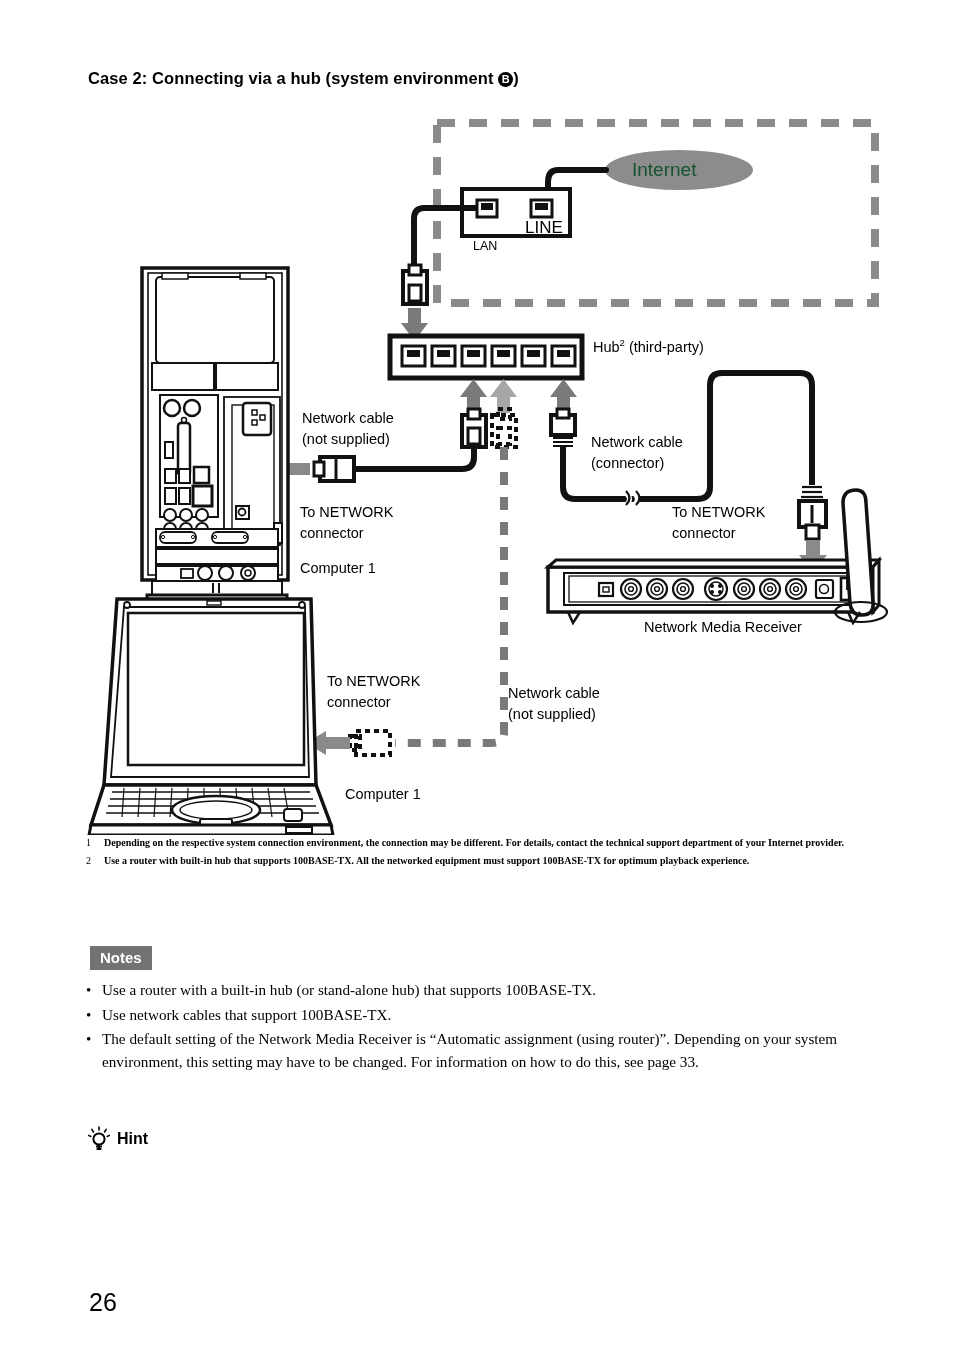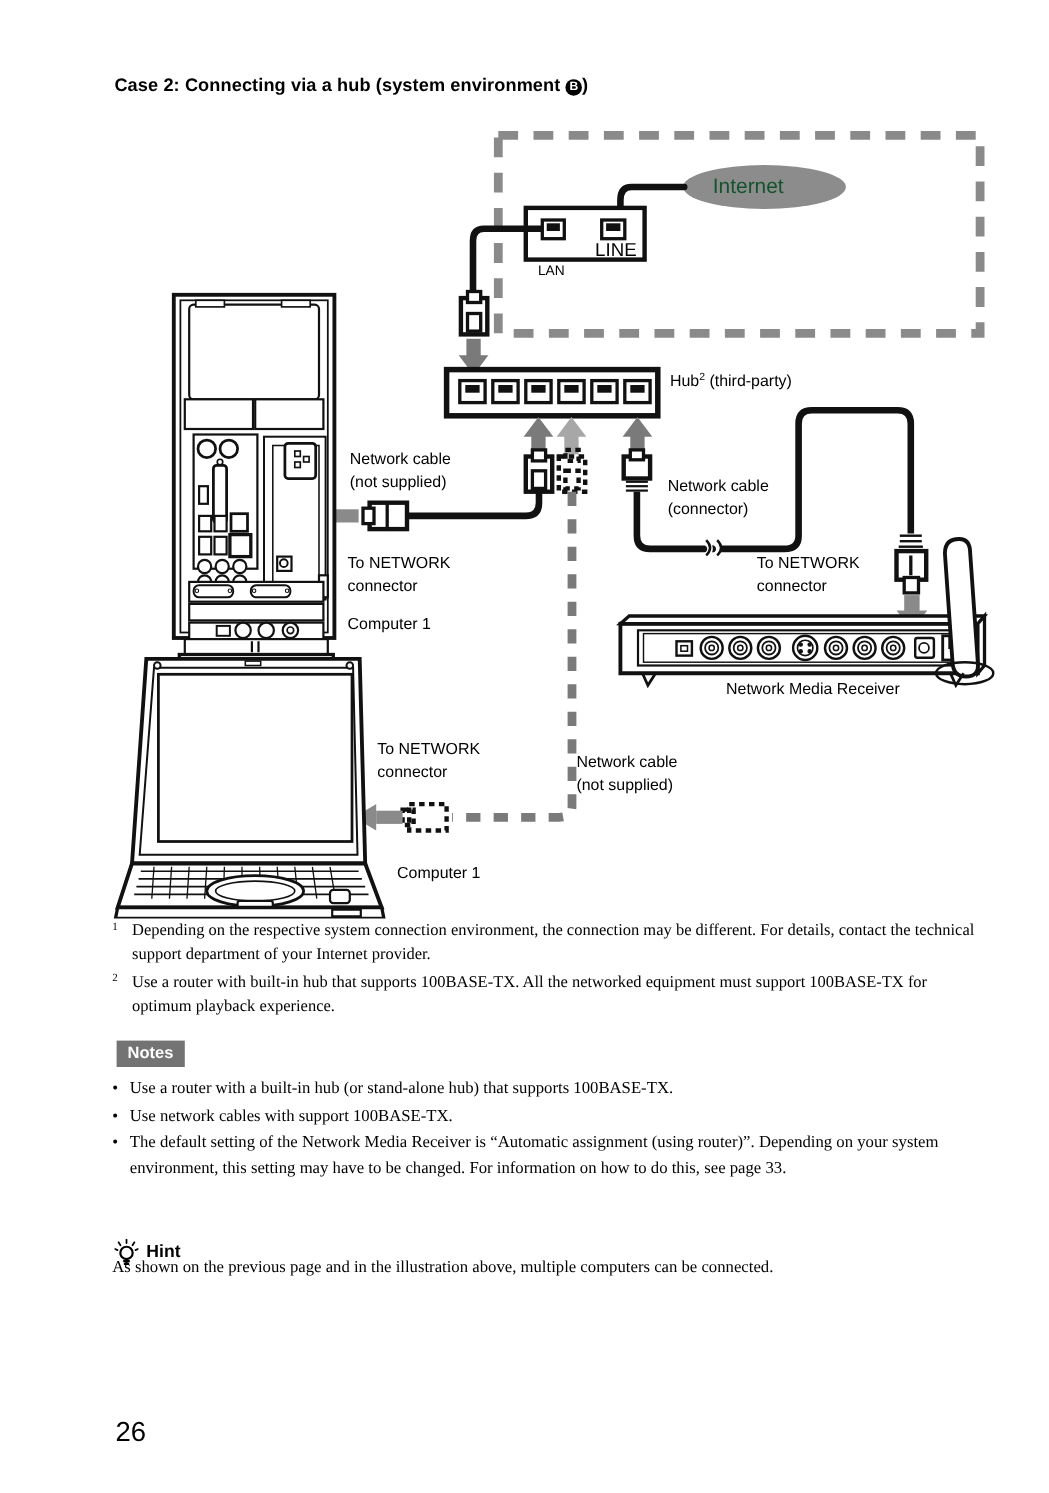--- a/index.html
+++ b/index.html
@@ -10,21 +10,21 @@
   body {
     width: 954px;
     height: 1357px;
     position: relative;
     font-family: "Liberation Sans", sans-serif;
     color: #000000;
     overflow: hidden;
   }
   .page {
     position: absolute;
-    left: 16px; top: 0;
+    left: 0; top: 0;
     width: 796px;
     height: 1357px;
   }
 
   
   .heading {
     position: absolute;
     left: 88px;
     top: 69px;
     font-family: "Liberation Sans", sans-serif;
@@ -79,23 +79,24 @@
   .fn-mark {
     width: 18px;
     flex: 0 0 18px;
     font-family: "Liberation Serif", serif;
     font-size: 10px;
     line-height: 1;
     padding-top: 2px;
   }
   .fn-text {
     font-family: "Liberation Serif", serif;
-    font-size: 15px;
+    font-size: 10px;
     line-height: 1.46;
     flex: 1;
+    font-weight: bold;
   }
 
   
   .notes-badge {
     position: absolute;
     left: 90px;
     top: 946px;
     background: #737373;
     color: #fff;
     font-family: "Liberation Sans", sans-serif;
@@ -541,21 +542,21 @@
   </div>
 
   <div class="notes-badge">Notes</div>
   <div class="notes-list">
     <div class="note-row">
       <div class="note-bullet">•</div>
       <div class="note-text">Use a router with a built-in hub (or stand-alone hub) that supports 100BASE-TX.</div>
     </div>
     <div class="note-row">
       <div class="note-bullet">•</div>
-      <div class="note-text">Use network cables with support 100BASE-TX.</div>
+      <div class="note-text">Use network cables that support 100BASE-TX.</div>
     </div>
     <div class="note-row">
       <div class="note-bullet">•</div>
       <div class="note-text">The default setting of the Network Media Receiver is “Automatic assignment (using router)”. Depending on your system environment, this setting may have to be changed. For information on how to do this, see page 33.</div>
     </div>
   </div>
 
   <div class="hint-head">
     <svg width="22" height="26" viewBox="0 0 22 26">
       <g stroke="#000" stroke-width="1.6" fill="none" stroke-linecap="round">
@@ -564,17 +565,16 @@
         <path d="M16.5 6 L18.2 3.4"></path>
         <path d="M2.8 10.5 L0.6 9.4"></path>
         <path d="M19.2 10.5 L21.4 9.4"></path>
       </g>
       <circle cx="11" cy="13" r="5.6" fill="none" stroke="#000" stroke-width="2"></circle>
       <path d="M11 18 L11 24" stroke="#000" stroke-width="2"></path>
       <path d="M8 20.5 L14 20.5 M8.6 23 L13.4 23" stroke="#000" stroke-width="2"></path>
     </svg>
     <span class="hint-title">Hint</span>
   </div>
-  <div class="hint-body">As shown on the previous page and in the illustration above, multiple computers can be connected.</div>
 
   <div class="page-num">26</div>
 
 </div>
 
 </body></html>

